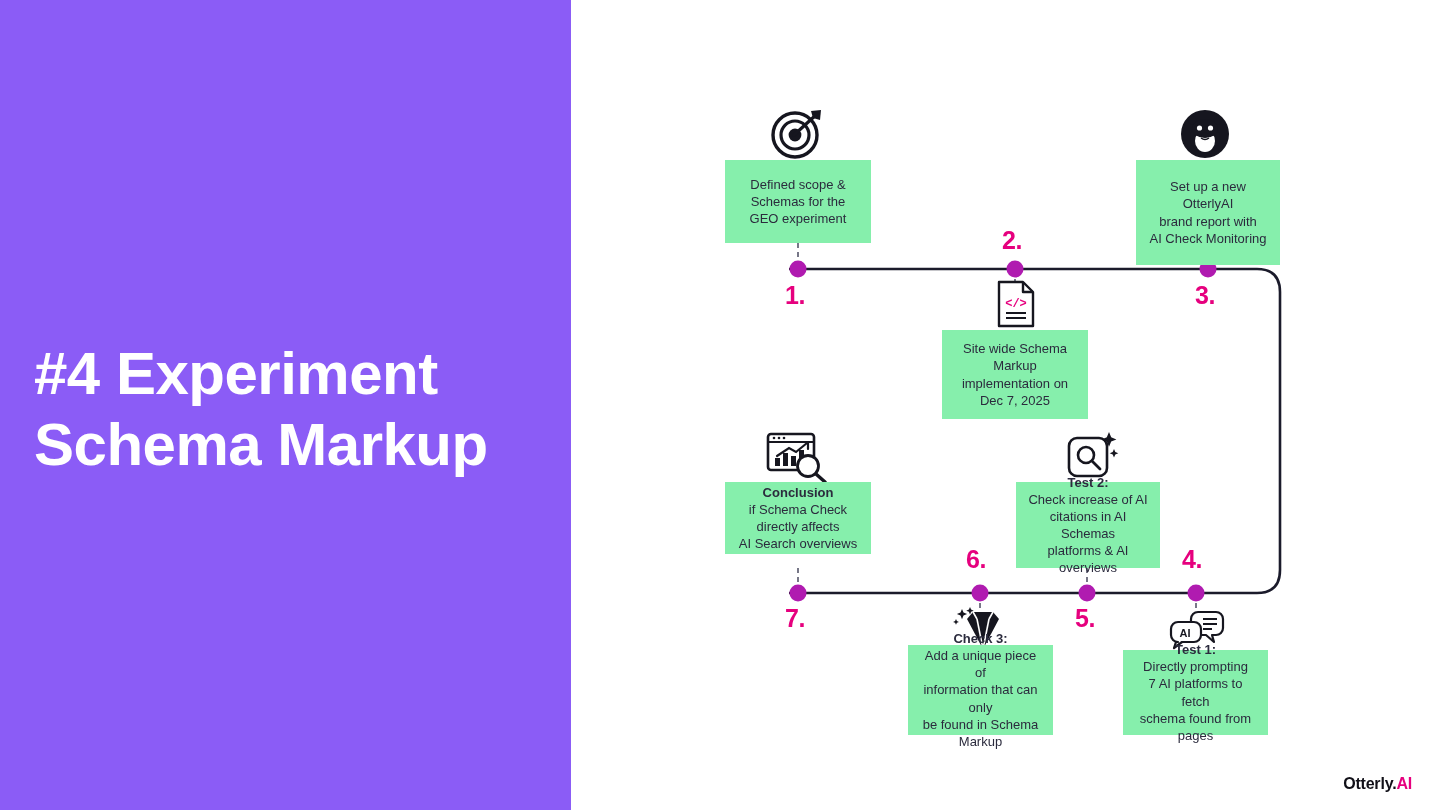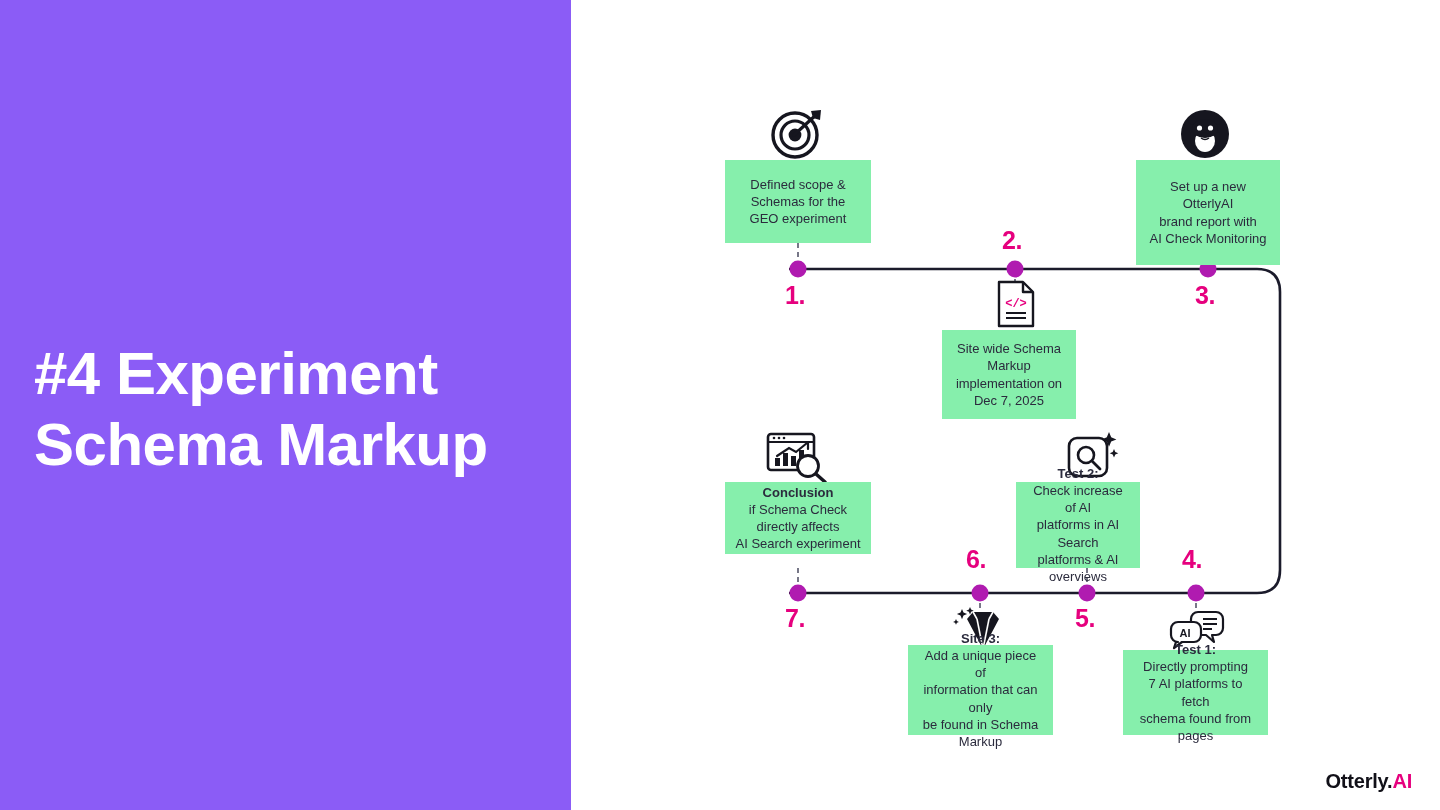--- a/index.html
+++ b/index.html
@@ -51,21 +51,21 @@
     font-weight:bold;
     font-size:25px;
     letter-spacing:-0.5px;
   }
 
   .icon { position:absolute; }
   .icon svg { display:block; }
 
   .logo {
     position:absolute; right:28px; bottom:17px;
-    font-size:20px; font-weight:bold; color:#111018;
+    font-size:16px; font-weight:bold; color:#111018;
     letter-spacing:-0.2px;
     text-align:center;
   }
   .logo .ai { color:#e6007e; }
 </style>
 </head>
 <body>
 
 <div class="slide">
 
@@ -193,21 +193,21 @@
     </div>
 
     <div class="card" style="left:154px; top:160px; width:146px; height:83px;">
       <span class="body">
         <span class="ln">Defined scope &amp;</span>
         <span class="ln">Schemas for the</span>
         <span class="ln">GEO experiment</span>
       </span>
     </div>
 
-    <div class="card" style="left:371px; top:330px; width:134px; height:89px;">
+    <div class="card" style="left:371px; top:330px; width:146px; height:89px;">
       <span class="body">
         <span class="ln">Site wide Schema Markup</span>
         <span class="ln">implementation on</span>
         <span class="ln">Dec 7, 2025</span>
       </span>
     </div>
 
     <div class="card" style="left:565px; top:160px; width:144px; height:105px;">
       <span class="body">
         <span class="ln">Set up a new OtterlyAI</span>
@@ -219,45 +219,45 @@
     <div class="card" style="left:552px; top:650px; width:145px; height:85px;">
       <span class="body">
         <span class="ttl">Test 1:</span>
         <span class="ln">Directly prompting</span>
         <span class="ln">7 AI platforms to fetch</span>
         <span class="ln">schema found from</span>
         <span class="ln">pages</span>
       </span>
     </div>
 
-    <div class="card" style="left:445px; top:482px; width:124px; height:86px;">
+    <div class="card" style="left:445px; top:482px; width:144px; height:86px;">
       <span class="body">
         <span class="ttl">Test 2:</span>
         <span class="ln">Check increase of AI</span>
-        <span class="ln">platforms in AI Search</span>
+        <span class="ln">citations in AI Schemas</span>
         <span class="ln">platforms &amp; AI overviews</span>
       </span>
     </div>
 
     <div class="card" style="left:337px; top:645px; width:145px; height:90px;">
       <span class="body">
-        <span class="ttl">Site 3:</span>
+        <span class="ttl">Check 3:</span>
         <span class="ln">Add a unique piece of</span>
         <span class="ln">information that can only</span>
         <span class="ln">be found in Schema</span>
         <span class="ln">Markup</span>
       </span>
     </div>
 
     <div class="card" style="left:154px; top:482px; width:146px; height:72px;">
       <span class="body">
         <span class="ttl">Conclusion</span>
         <span class="ln">if Schema Check</span>
         <span class="ln">directly affects</span>
-        <span class="ln">AI Search experiment</span>
+        <span class="ln">AI Search overviews</span>
       </span>
     </div>
 
     <div class="num" style="left:214px; top:281px;">1.</div>
     <div class="num" style="left:431px; top:226px;">2.</div>
     <div class="num" style="left:624px; top:281px;">3.</div>
     <div class="num" style="left:611px; top:545px;">4.</div>
     <div class="num" style="left:504px; top:604px;">5.</div>
     <div class="num" style="left:395px; top:545px;">6.</div>
     <div class="num" style="left:214px; top:604px;">7.</div>

